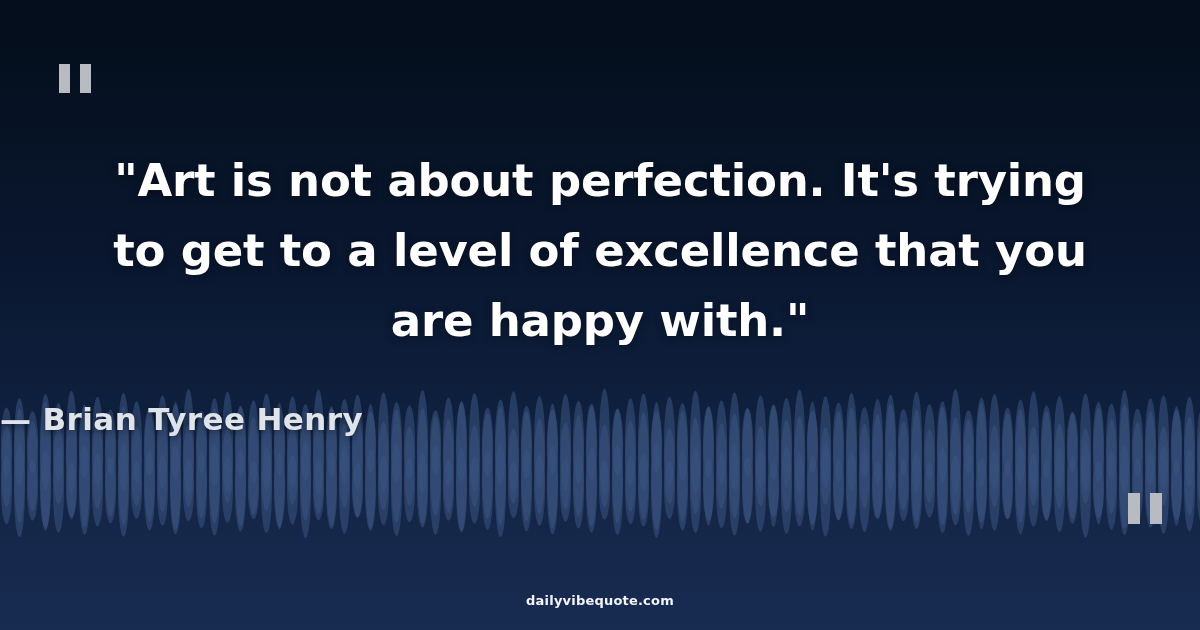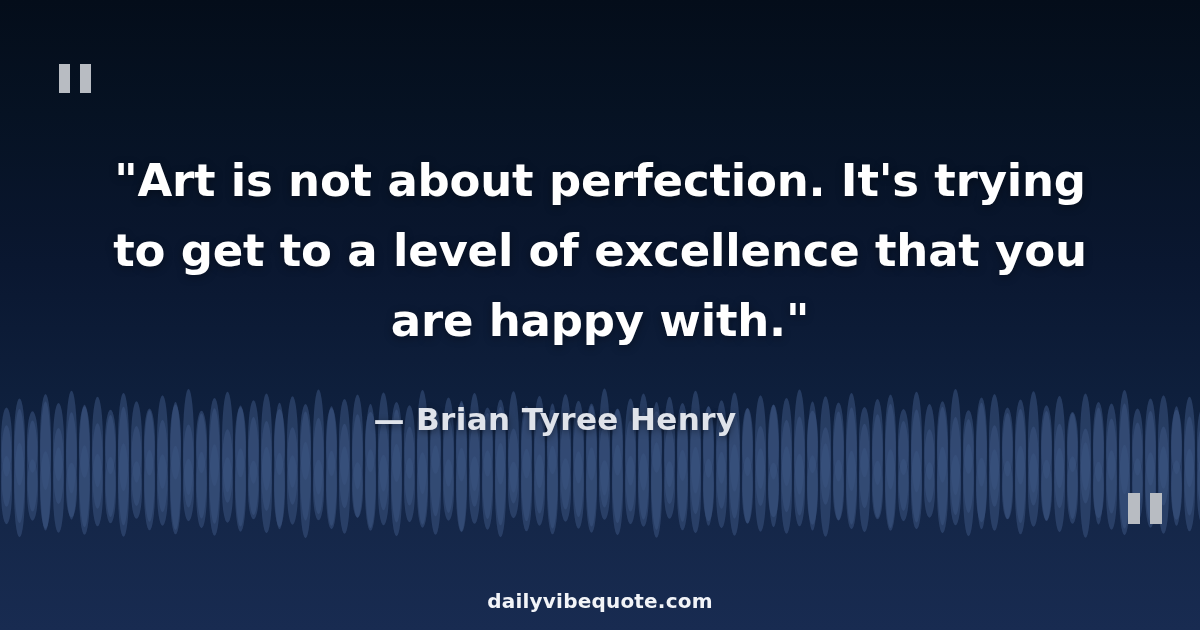--- a/index.html
+++ b/index.html
@@ -65,23 +65,23 @@
     font-weight:bold;
     font-size:45px;
     line-height:70px;
     letter-spacing:-0.2px;
     text-shadow:0 2px 8px rgba(0,0,0,0.35);
   }
 
   
   #author-block {
     position:absolute;
-    left:9px; top:398px;
+    left:0; top:398px;
     width:1092px;
-    text-align:center;
+    text-align:left;
   }
   #author-text {
     display:block;
     color:#dfe3ea;
     font-family:"DejaVu Sans", sans-serif;
     font-weight:bold;
     font-size:31px;
     line-height:42px;
     letter-spacing:0.4px;
     text-shadow:0 2px 7px rgba(0,0,0,0.45);
@@ -92,21 +92,21 @@
     position:absolute;
     left:0; top:589px;
     width:1200px;
     text-align:center;
   }
   #footer-text {
     display:block;
     color:#f2f4f8;
     font-family:"DejaVu Sans", sans-serif;
     font-weight:bold;
-    font-size:20px;
+    font-size:13px;
     line-height:24px;
     letter-spacing:0.2px;
   }
 </style>
 </head>
 <body>
 
 <div id="card">
 
   <svg id="waveform" viewBox="0 0 1200 630" preserveAspectRatio="none" aria-hidden="true">

